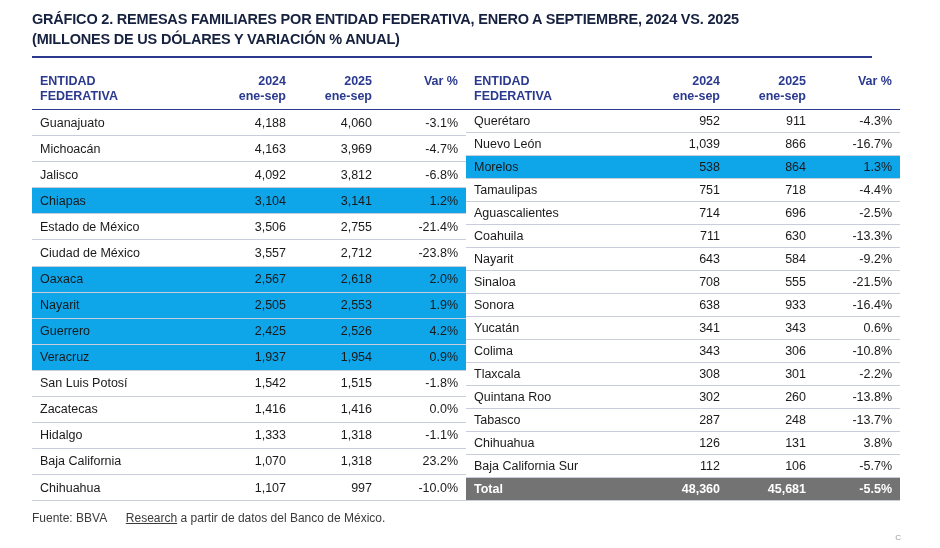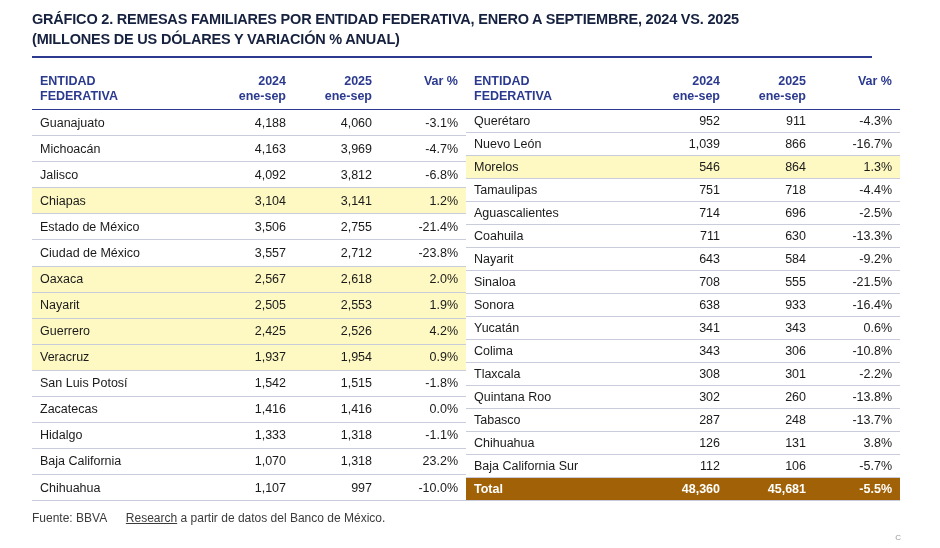--- a/index.html
+++ b/index.html
@@ -65,24 +65,24 @@
     padding: 4px 8px;
     border-bottom: 1px solid #c9cddb;
     white-space: nowrap;
     overflow: hidden;
     text-overflow: ellipsis;
   }
   td.entidad { text-align: left; }
   td.num { text-align: right; }
 
   tr.hl td {
-    background: #fef9c3;
+    background: #0ea5e9;
   }
   tr.total td {
-    background: #a16207;
+    background: #737373;
     color: #ffffff;
     font-weight: bold;
     border-bottom: none;
     padding-top: 5px;
     padding-bottom: 5px;
   }
   col.c-ent { width: 176px; }
   col.c-n1  { width: 86px; }
   col.c-n2  { width: 86px; }
   col.c-var { width: 86px; }
@@ -270,21 +270,21 @@
             <td class="num">-4.3%</td>
           </tr>
           <tr>
             <td class="entidad">Nuevo León</td>
             <td class="num">1,039</td>
             <td class="num">866</td>
             <td class="num">-16.7%</td>
           </tr>
           <tr class="hl">
             <td class="entidad">Morelos</td>
-            <td class="num">546</td>
+            <td class="num">538</td>
             <td class="num">864</td>
             <td class="num">1.3%</td>
           </tr>
           <tr>
             <td class="entidad">Tamaulipas</td>
             <td class="num">751</td>
             <td class="num">718</td>
             <td class="num">-4.4%</td>
           </tr>
           <tr>

